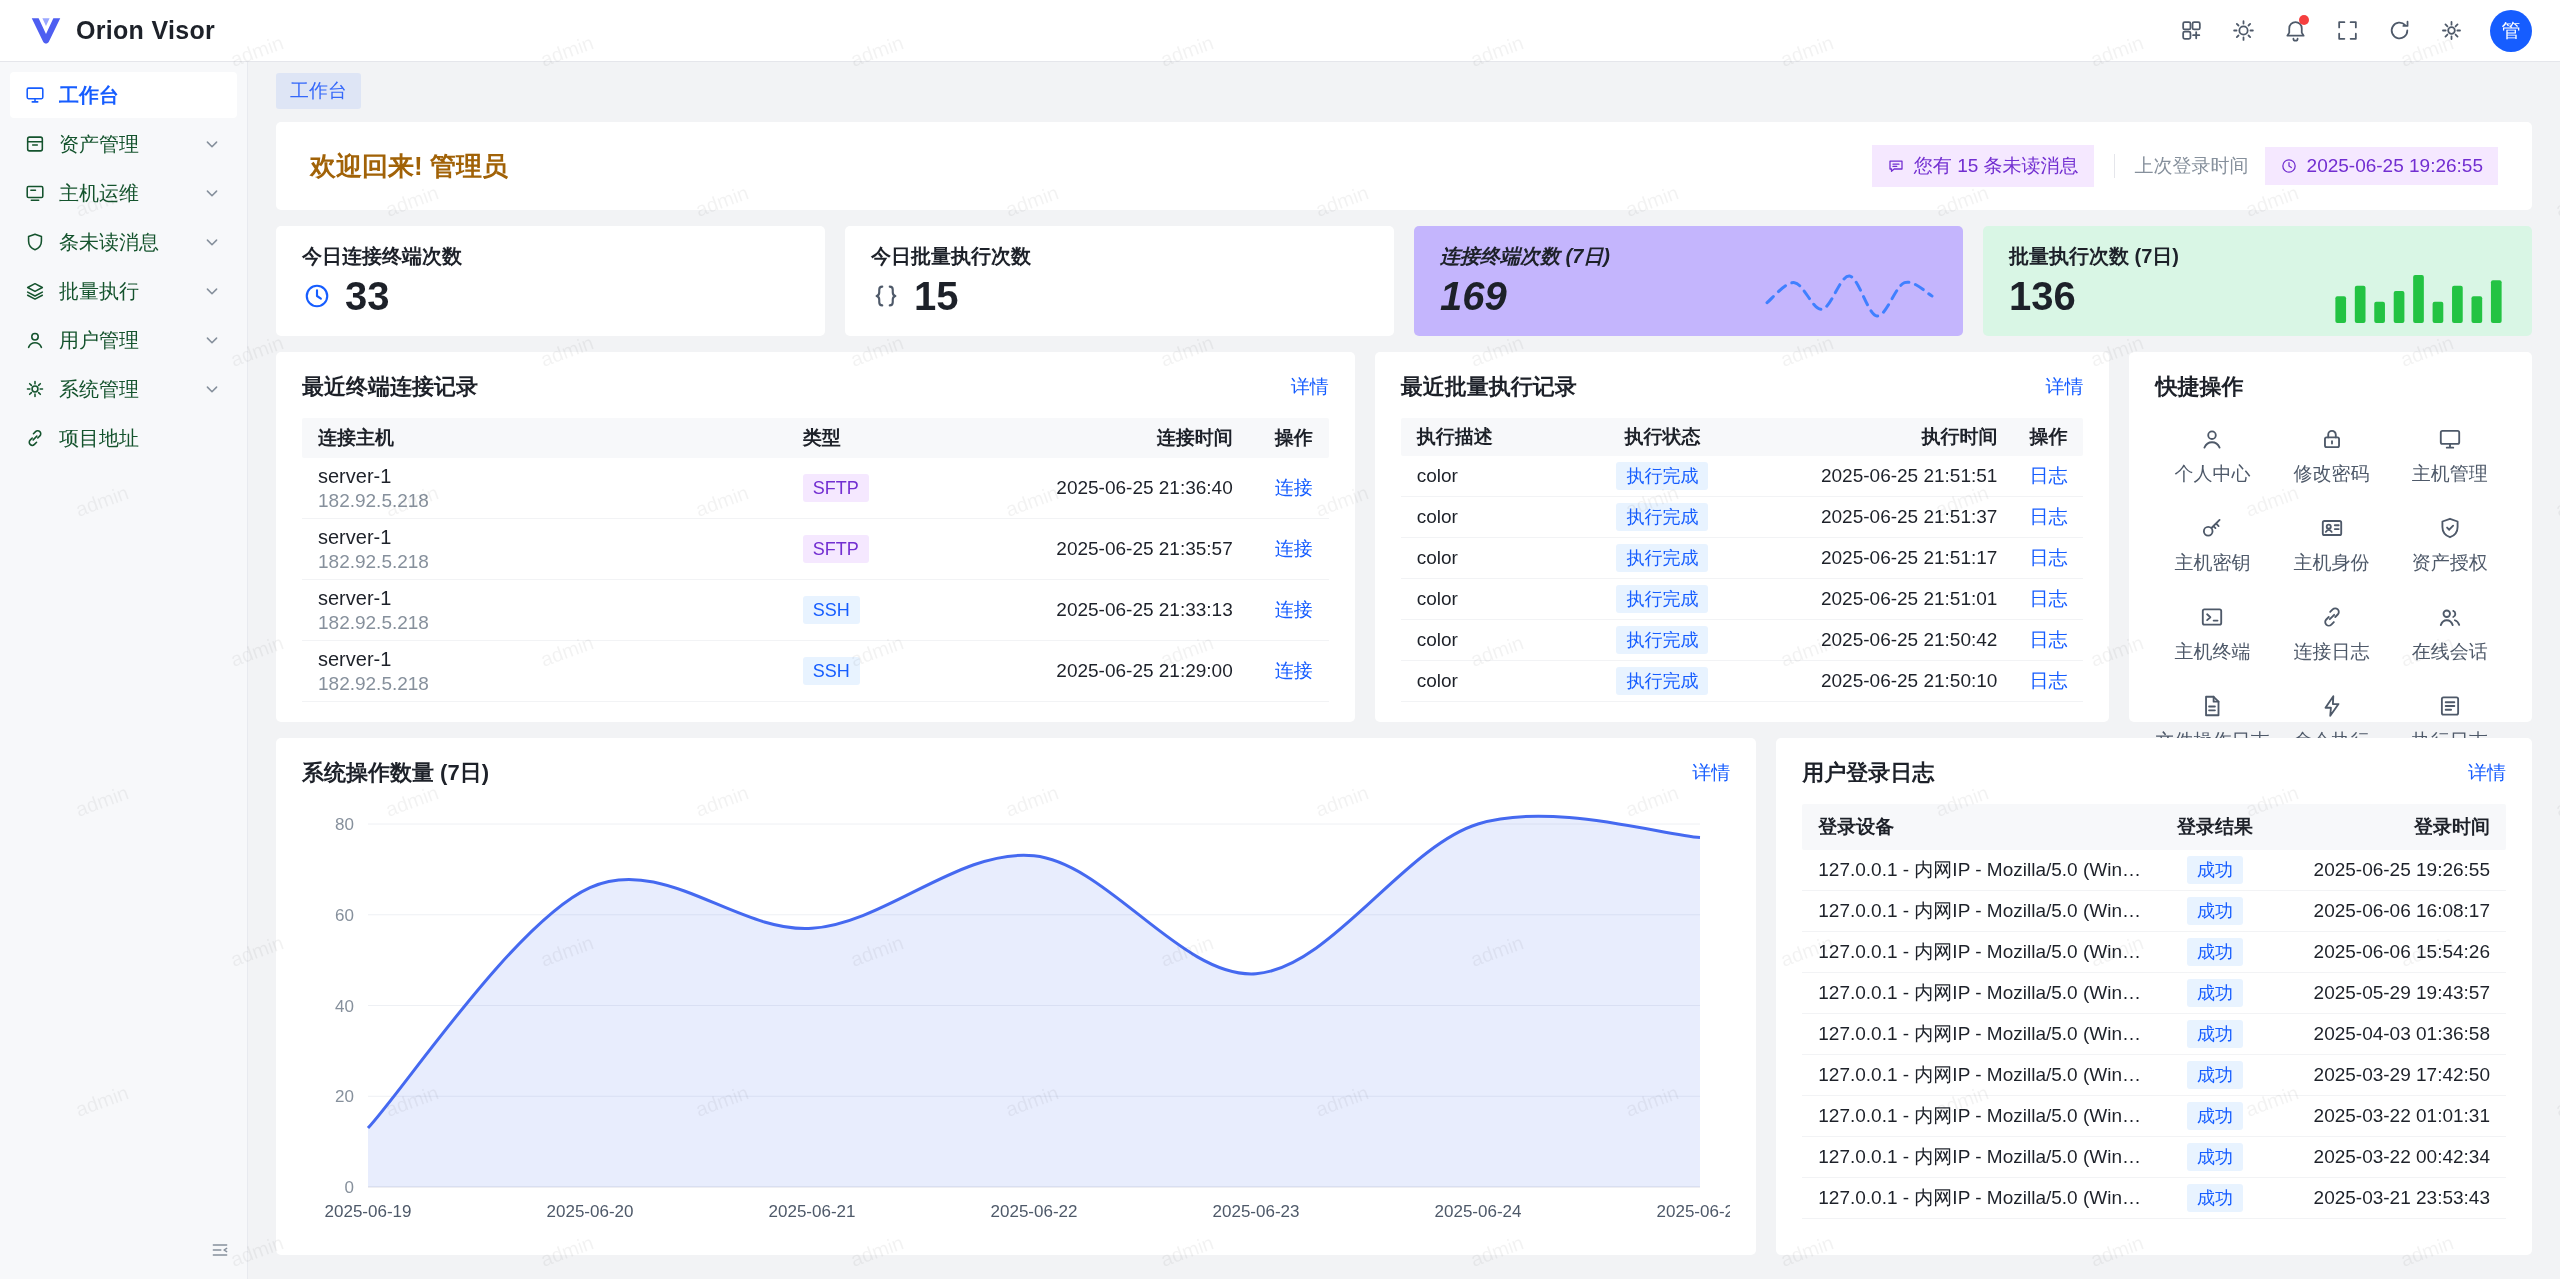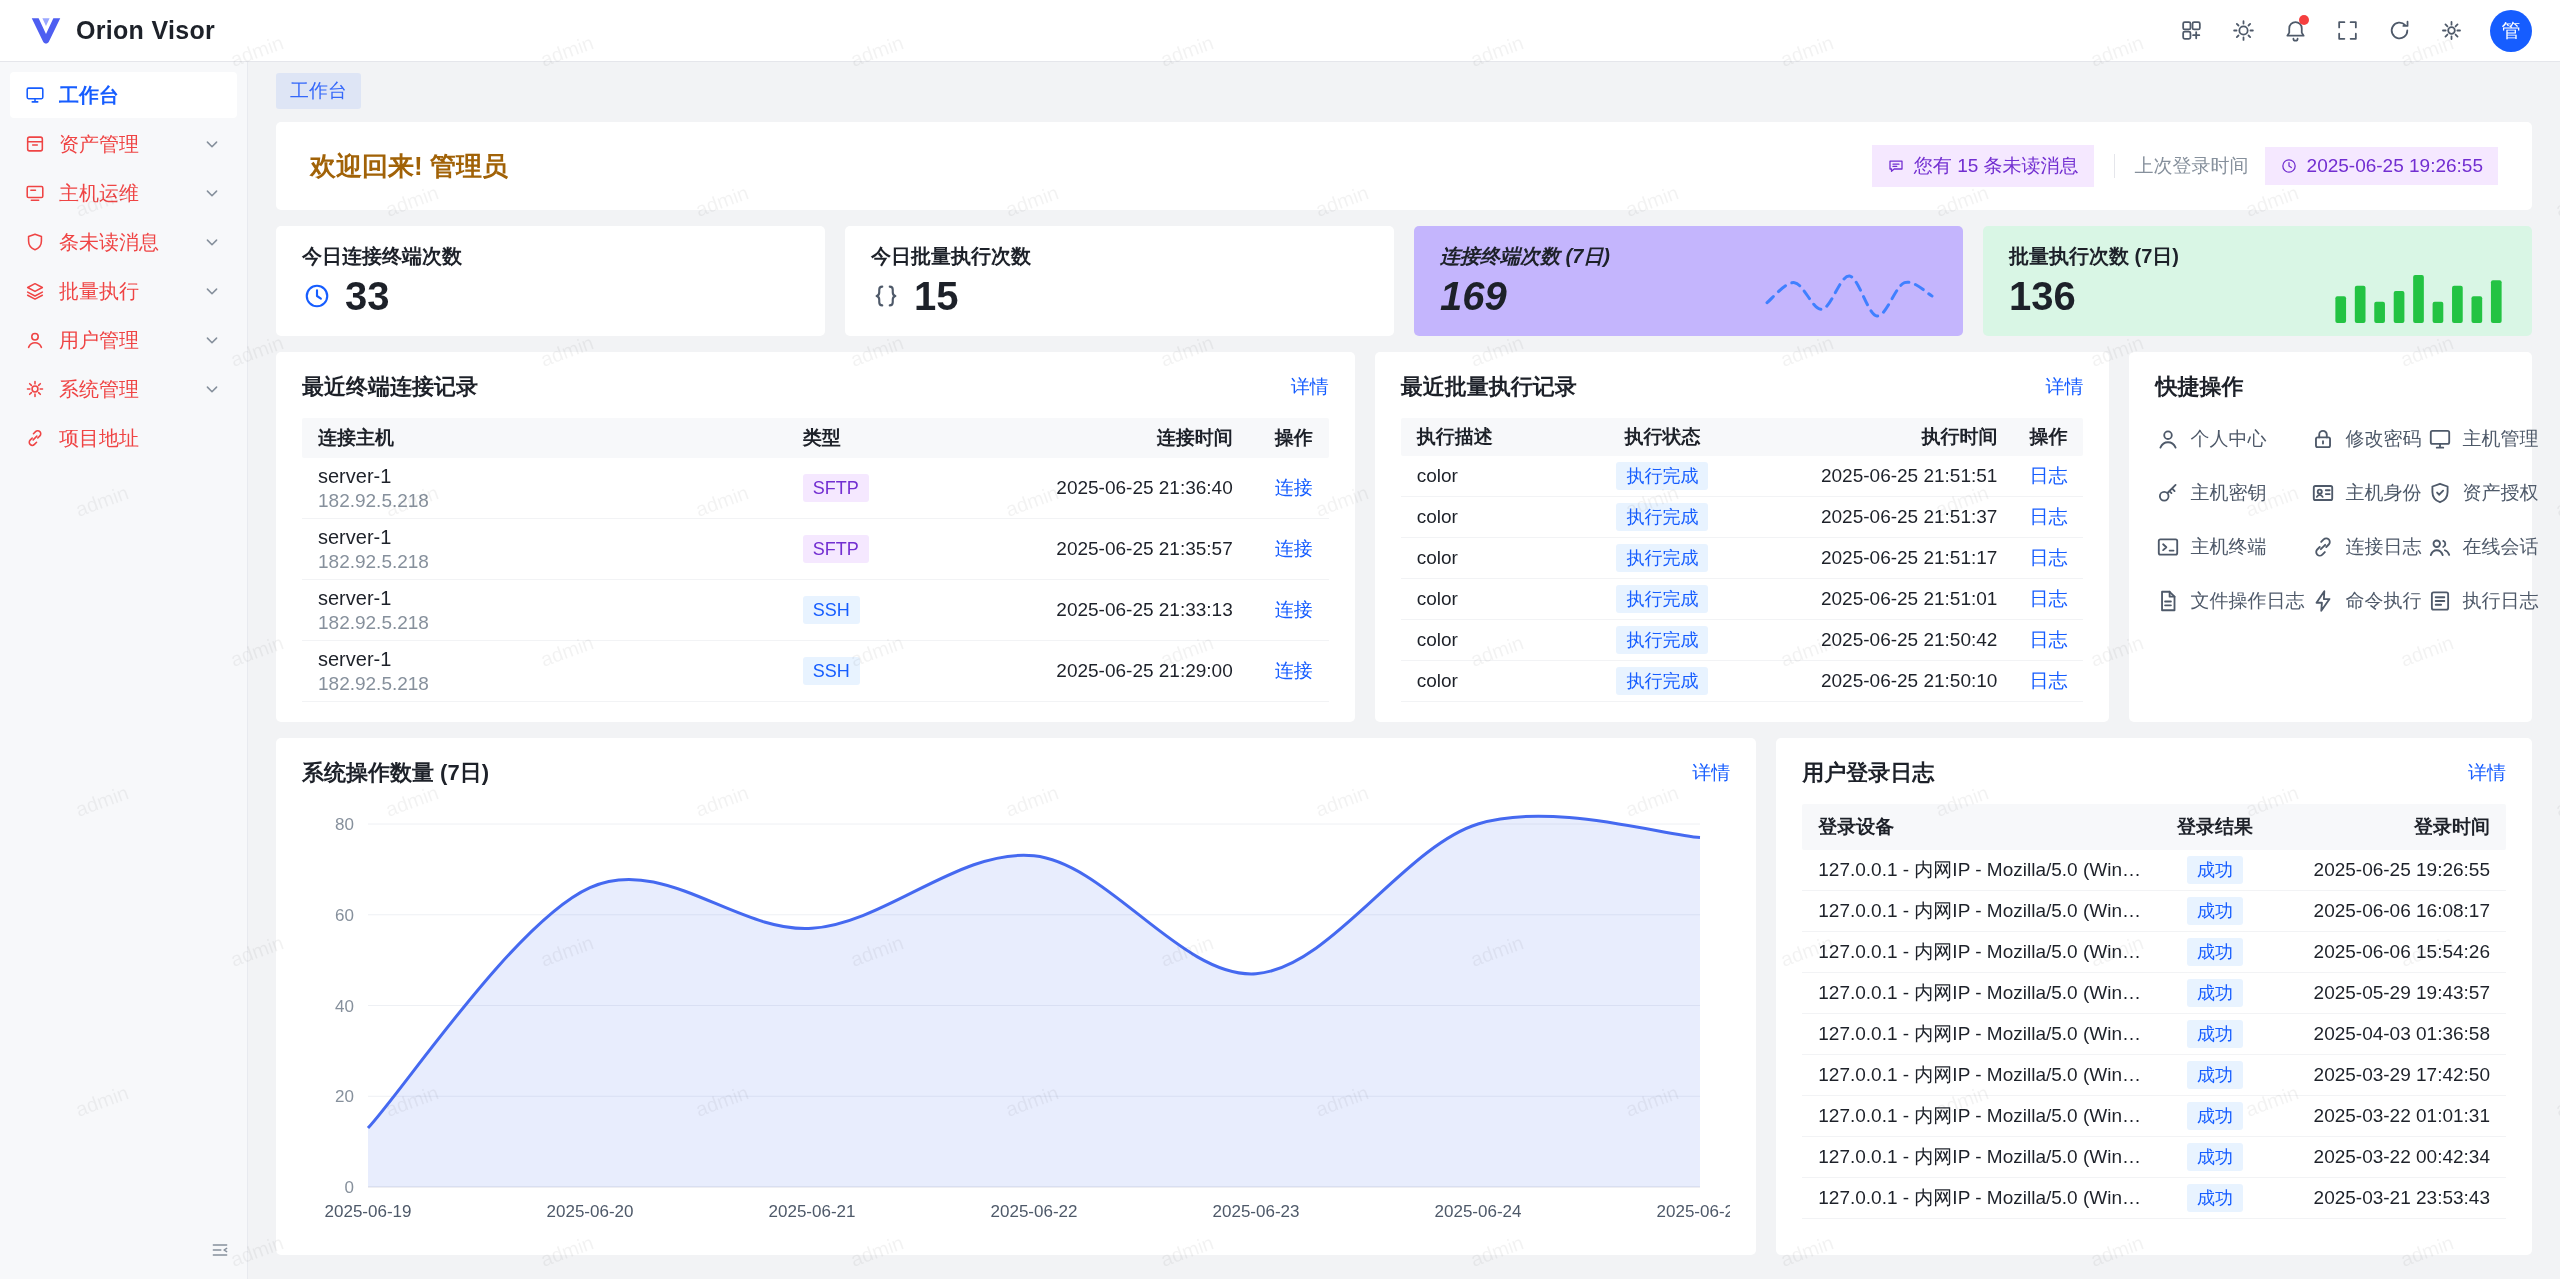--- a/index.html
+++ b/index.html
@@ -23,21 +23,21 @@
   .topbar-right{display:flex;align-items:center;gap:6px}
   .top-actions{display:flex;align-items:center;gap:6px}
   .top-btn{position:relative;width:46px;height:46px;border:none;background:transparent;border-radius:50%;display:flex;align-items:center;justify-content:center;color:#4e5969;cursor:pointer}
   .top-btn .icon{width:25px;height:25px}
   .top-btn.has-dot::after{content:"";position:absolute;top:7px;right:9px;width:10px;height:10px;border-radius:50%;background:#f53f3f}
   .avatar{width:42px;height:42px;border-radius:50%;background:#165dff;color:#fff;display:flex;align-items:center;justify-content:center;font-size:19px;margin-left:10px;cursor:pointer}
 
   
   .body-wrap{flex:1;display:flex;min-height:0}
   .sidebar{width:248px;flex:0 0 248px;background:#f7f8fa;border-right:1px solid #e8eaef;padding:10px 10px 12px;display:flex;flex-direction:column;position:relative;z-index:2}
-  .side-item{height:46px;display:flex;align-items:center;gap:13px;padding:0 14px;border-radius:4px;color:#ef4444;font-size:20px;cursor:pointer;margin-bottom:3px}
+  .side-item{height:46px;display:flex;align-items:center;gap:13px;padding:0 14px;border-radius:4px;color:#14532d;font-size:20px;cursor:pointer;margin-bottom:3px}
   .side-item .icon{width:22px;height:22px}
   .side-item .side-label{flex:1;white-space:nowrap}
   .side-item.active{background:#ffffff;color:#165dff;font-weight:700}
   .chev{width:17px;height:17px;color:#86909c}
   .side-collapse{margin-top:auto;align-self:flex-end;width:34px;height:34px;border-radius:4px;display:flex;align-items:center;justify-content:center;color:#86909c;cursor:pointer}
   .side-collapse .icon{width:20px;height:20px}
 
   .content{flex:1;min-width:0;padding:14px 28px 24px;display:flex;flex-direction:column;gap:16px;position:relative;z-index:1}
   .crumb-row{height:30px;display:flex;align-items:center}
   .crumb-chip{display:inline-flex;align-items:center;background:rgba(22,93,255,.09);color:#3568fa;font-size:19px;padding:5px 14px;border-radius:3px;cursor:pointer}
@@ -83,21 +83,21 @@
   .cell-right{text-align:right}
   .cell-center{text-align:center}
   .tag{display:inline-block;font-size:18px;line-height:1;padding:5px 10px;border-radius:3px;background:#e8f3ff;color:#165dff;white-space:nowrap}
   .dev-cell{overflow:hidden;text-overflow:ellipsis;white-space:nowrap;padding-right:12px}
 
   .panel-terminal{flex:1110 1 0}
   .panel-batch{flex:738 1 0}
   .panel-quick{flex:379 1 0}
 
   .qa-grid{display:grid;grid-template-columns:repeat(3,1fr);row-gap:28px;column-gap:6px;padding-top:8px}
-  .qa-item{display:flex;align-items:center;gap:9px;color:#4e5969;font-size:19px;cursor:pointer;text-align:right;white-space:nowrap}
+  .qa-item{display:flex;flex-direction:column;align-items:center;gap:9px;color:#4e5969;font-size:19px;cursor:pointer;text-align:right;white-space:nowrap}
   .qa-item .icon{width:26px;height:26px}
 
   
   .bottom-row{display:flex;gap:20px;flex:1;min-height:0}
   .panel-chart{flex:1514 1 0}
   .panel-logs{flex:746 1 0}
   .chart-host{flex:1;min-height:0}
 </style>
 </head>
 <body>

